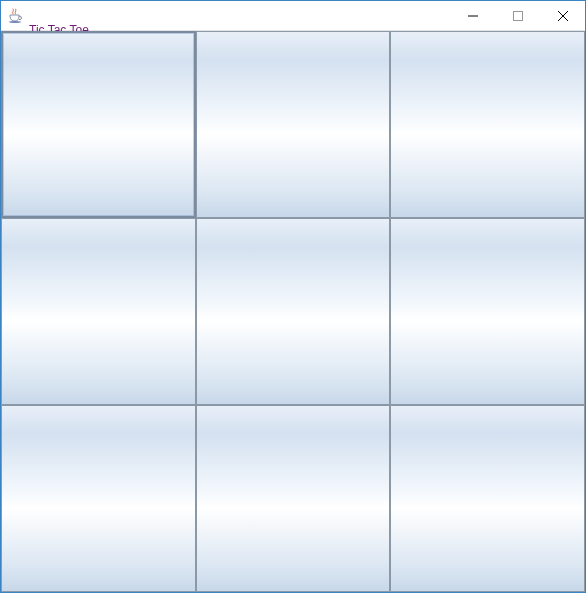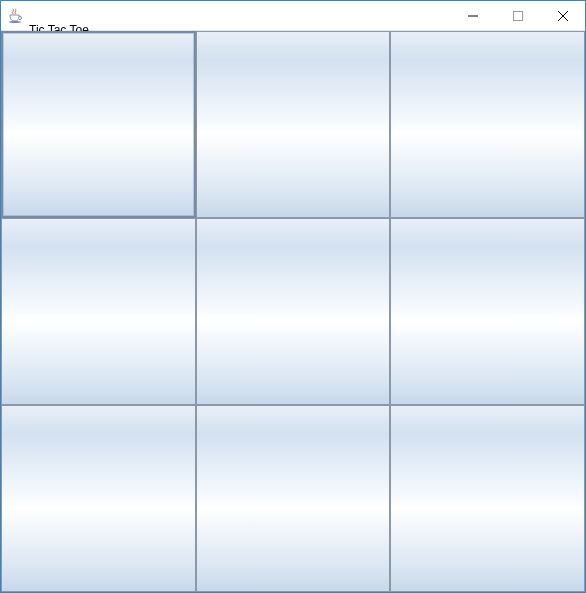--- a/index.html
+++ b/index.html
@@ -33,21 +33,21 @@
     }
     .app-icon {
       width: 16px;
       height: 16px;
       margin-right: 6px;
       flex-shrink: 0;
     }
     .title-text {
       flex: 1;
       font-size: 12px;
-      color: #000000;
+      color: #701a75;
       line-height: 30px;
       margin-top: 28px;
     }
     .window-controls {
       display: flex;
       height: 100%;
     }
     .win-btn {
       width: 45px;
       height: 29px;

